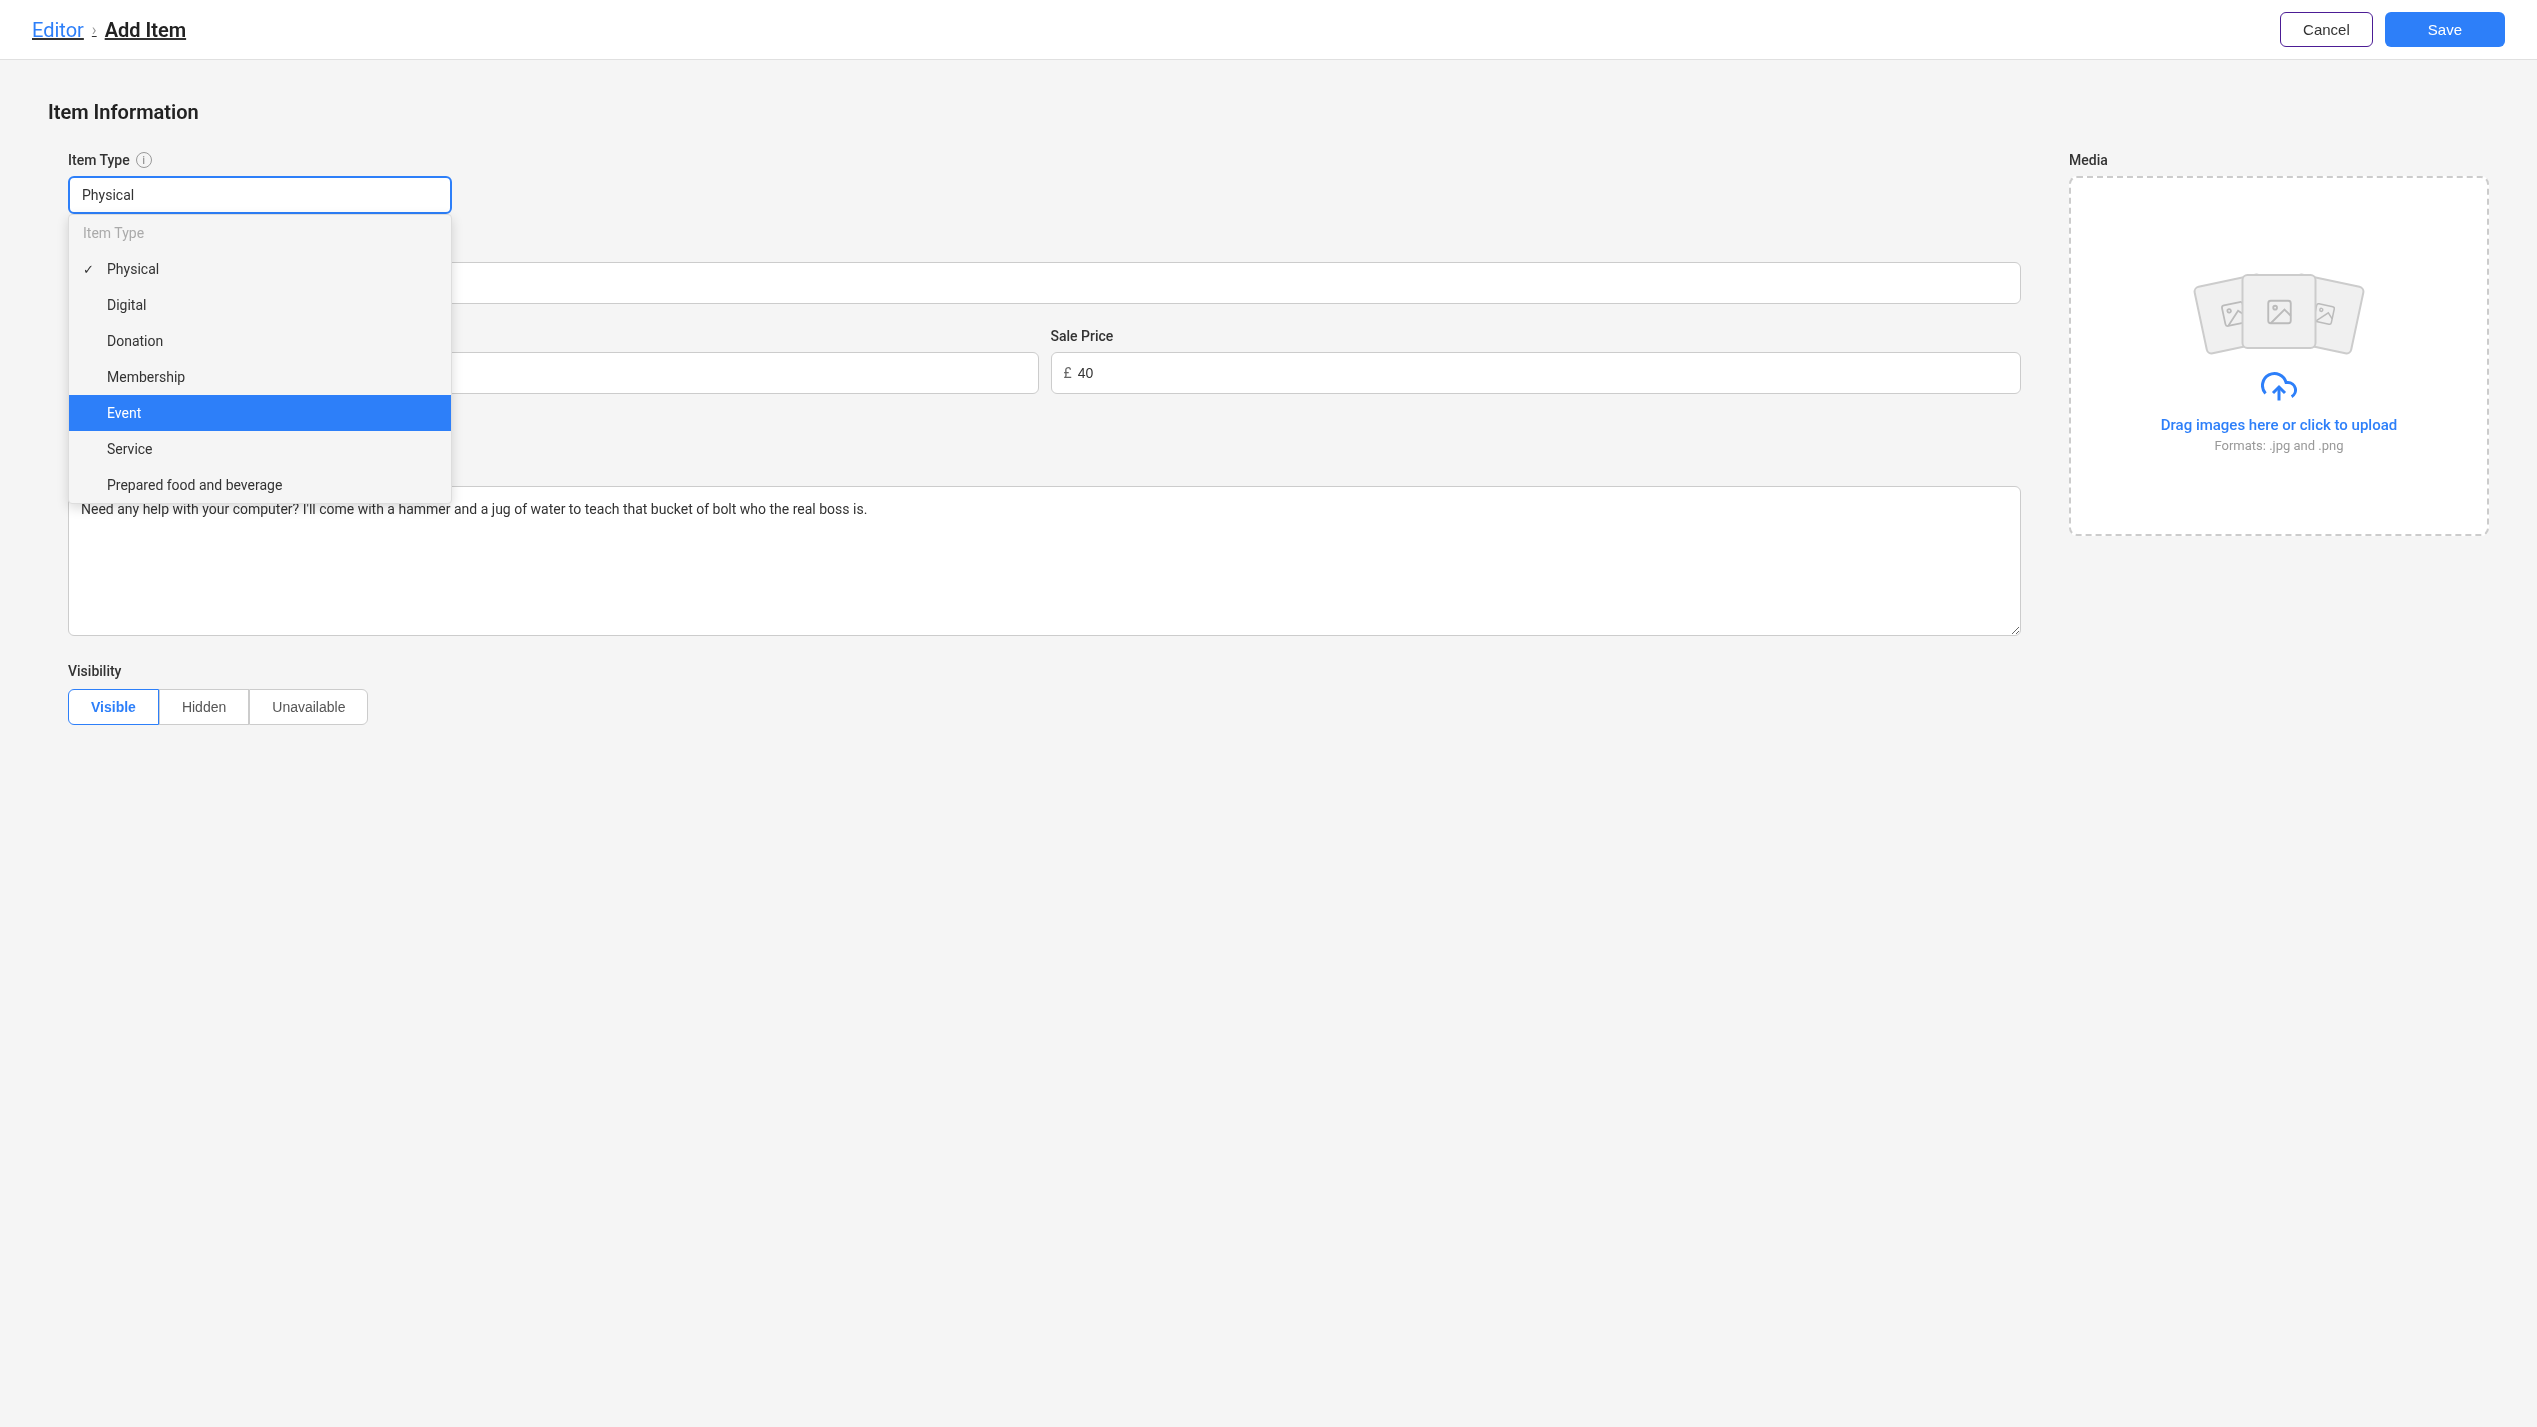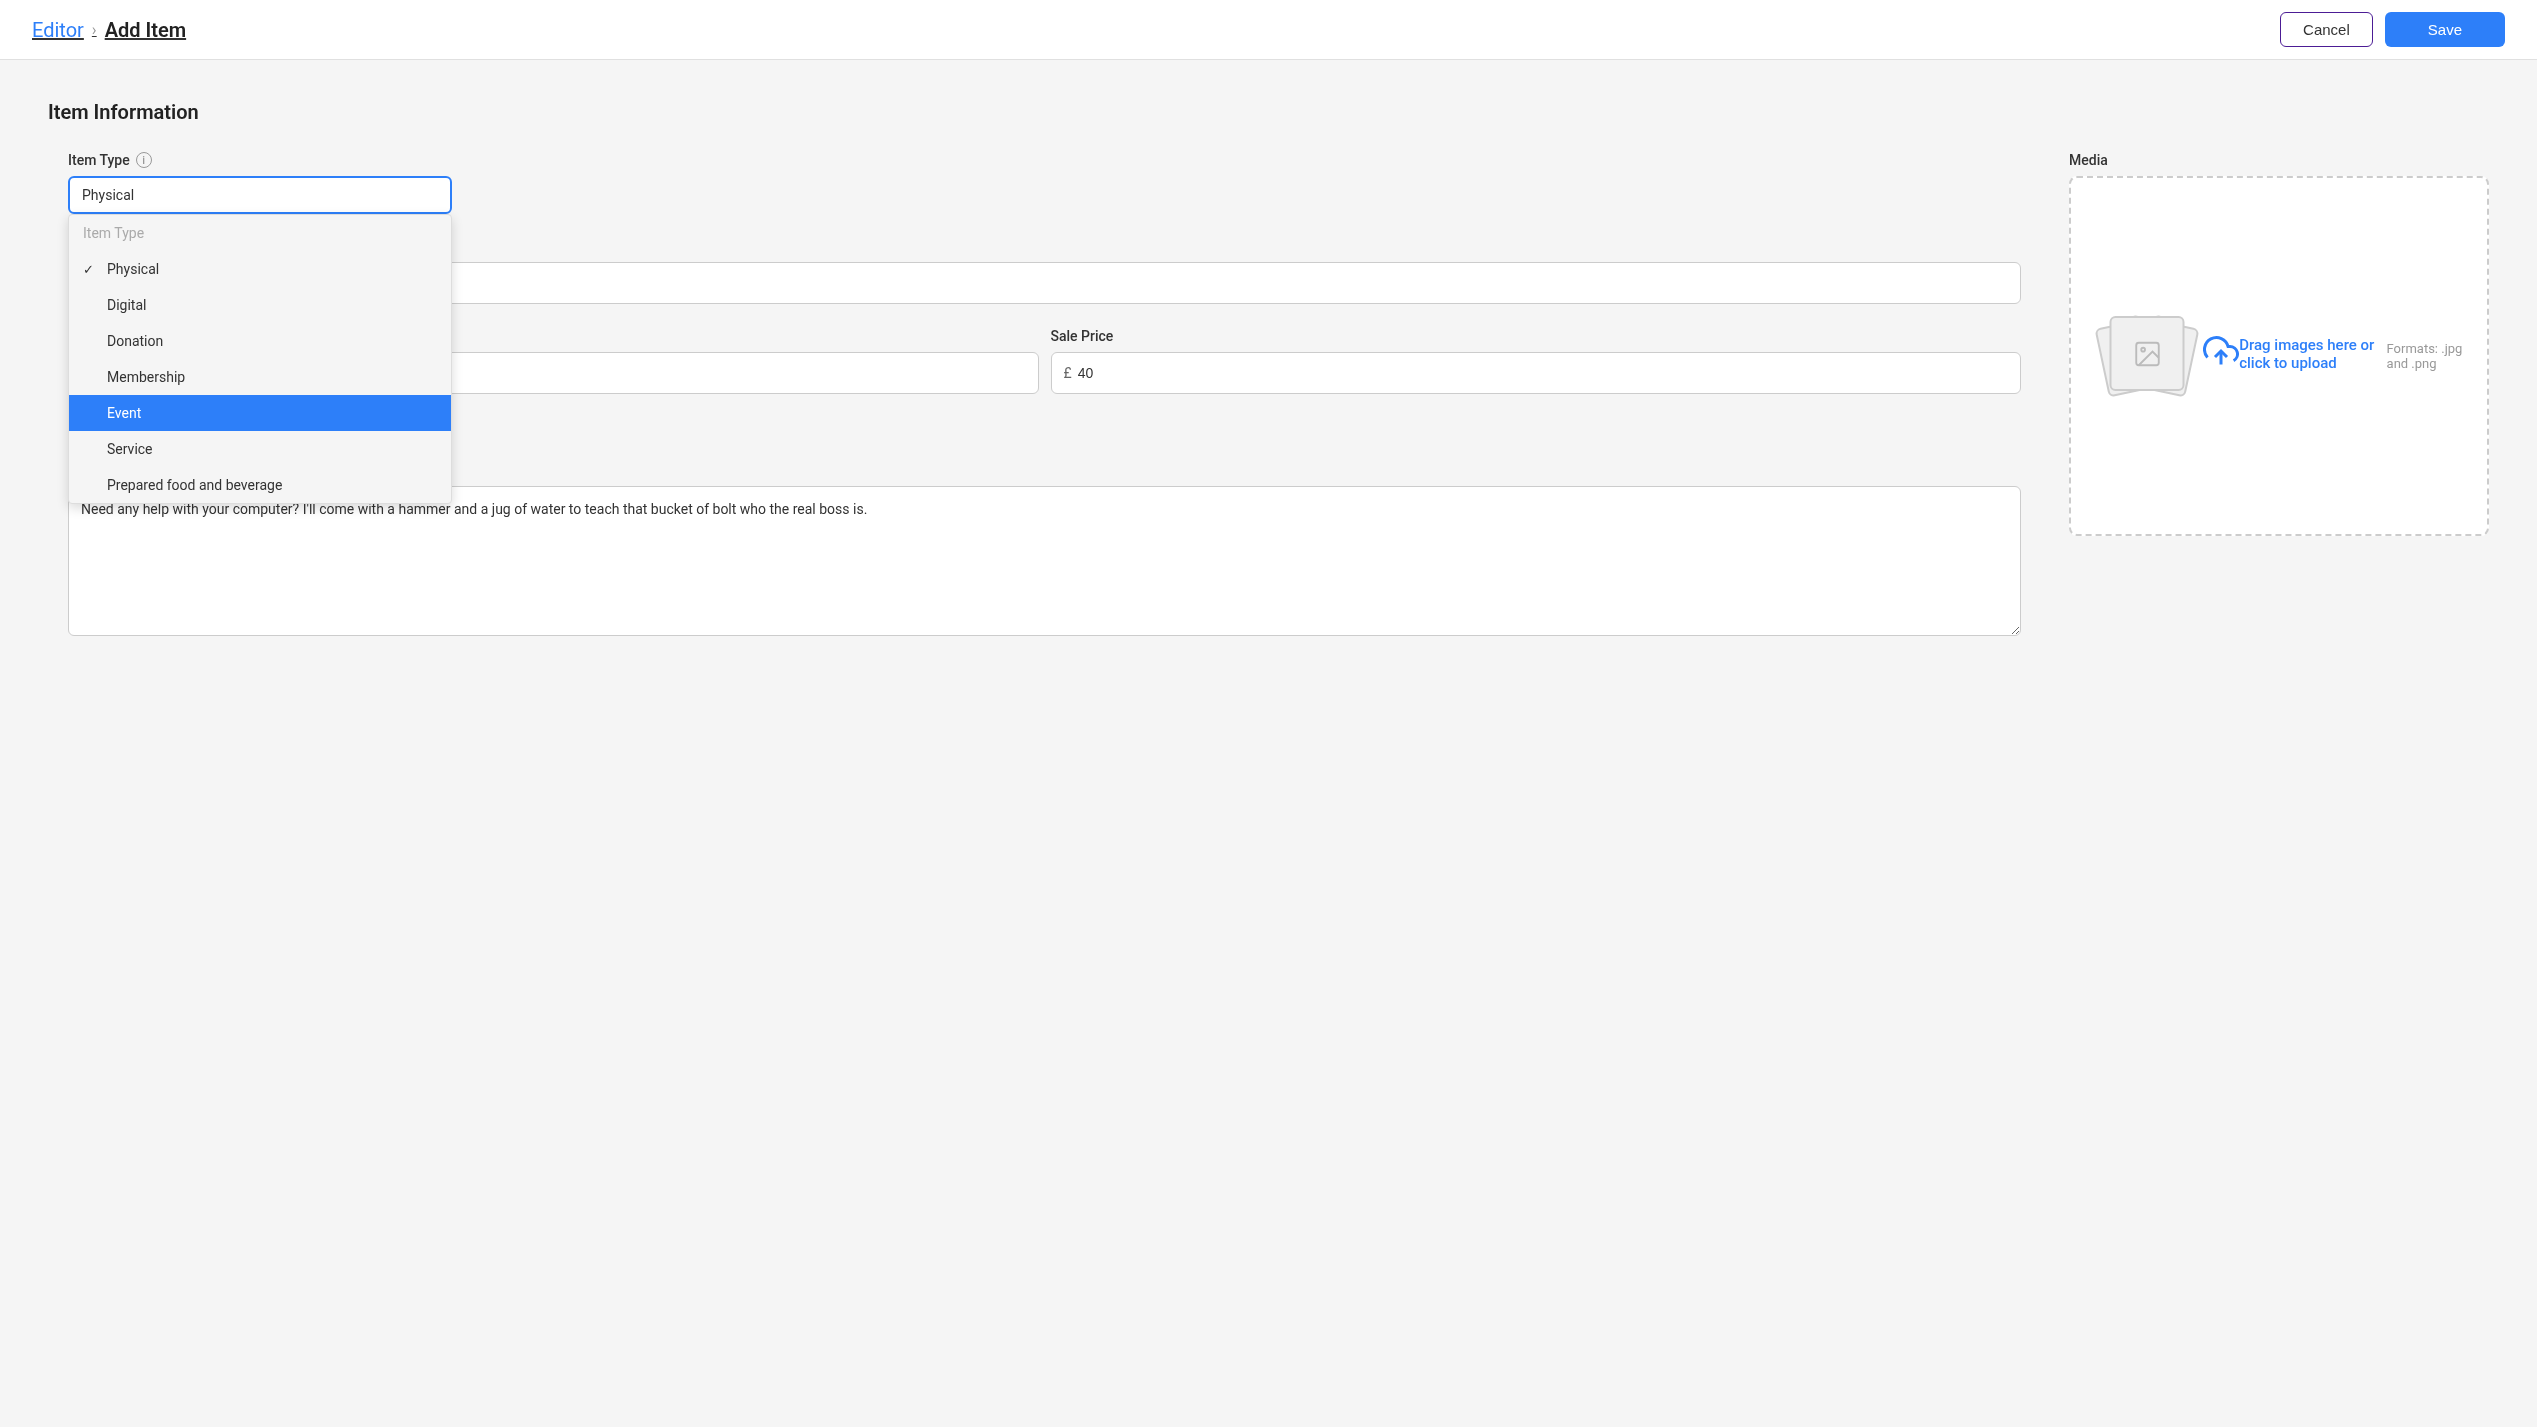--- a/index.html
+++ b/index.html
@@ -269,20 +269,21 @@
       background: #fff;
       z-index: 1;
     }
 
     
     .media-upload-area {
       border: 2px dashed #ccc;
       border-radius: 8px;
       padding: 60px 20px;
       display: flex;
+      flex-direction: column;
       align-items: center;
       justify-content: center;
       min-height: 360px;
       background: #fff;
       cursor: pointer;
     }
     .upload-text {
       color: #2d7ff9;
       font-size: 15px;
       font-weight: 500;
@@ -433,20 +434,28 @@
           <button class="toolbar-btn">
             <svg width="14" height="14" viewBox="0 0 24 24" fill="none" stroke="#555" stroke-width="2">
               <path d="M4 7h16M9 12h6M11 17h2"></path>
               <line x1="3" y1="21" x2="21" y2="3" stroke="#555" stroke-width="2"></line>
             </svg>
           </button>
         </div>
         <textarea class="description-textarea" style="">Need any help with your computer? I'll come with a hammer and a jug of water to teach that bucket of bolt who the real boss is.</textarea>
       </div>
 
+      <div class="visibility-section">
+        <div class="visibility-label">Visibility</div>
+        <div class="visibility-tabs">
+          <button class="vis-tab active">Visible</button>
+          <button class="vis-tab">Hidden</button>
+          <button class="vis-tab">Unavailable</button>
+        </div>
+      </div>
 
     </div>
 
     <div class="form-right">
       <div class="field-label">
         <span>Media</span>
       </div>
       <div class="media-upload-area">
 
         <div style="display:flex; align-items:flex-end; margin-bottom:20px; position:relative; width:180px; height:90px;">

